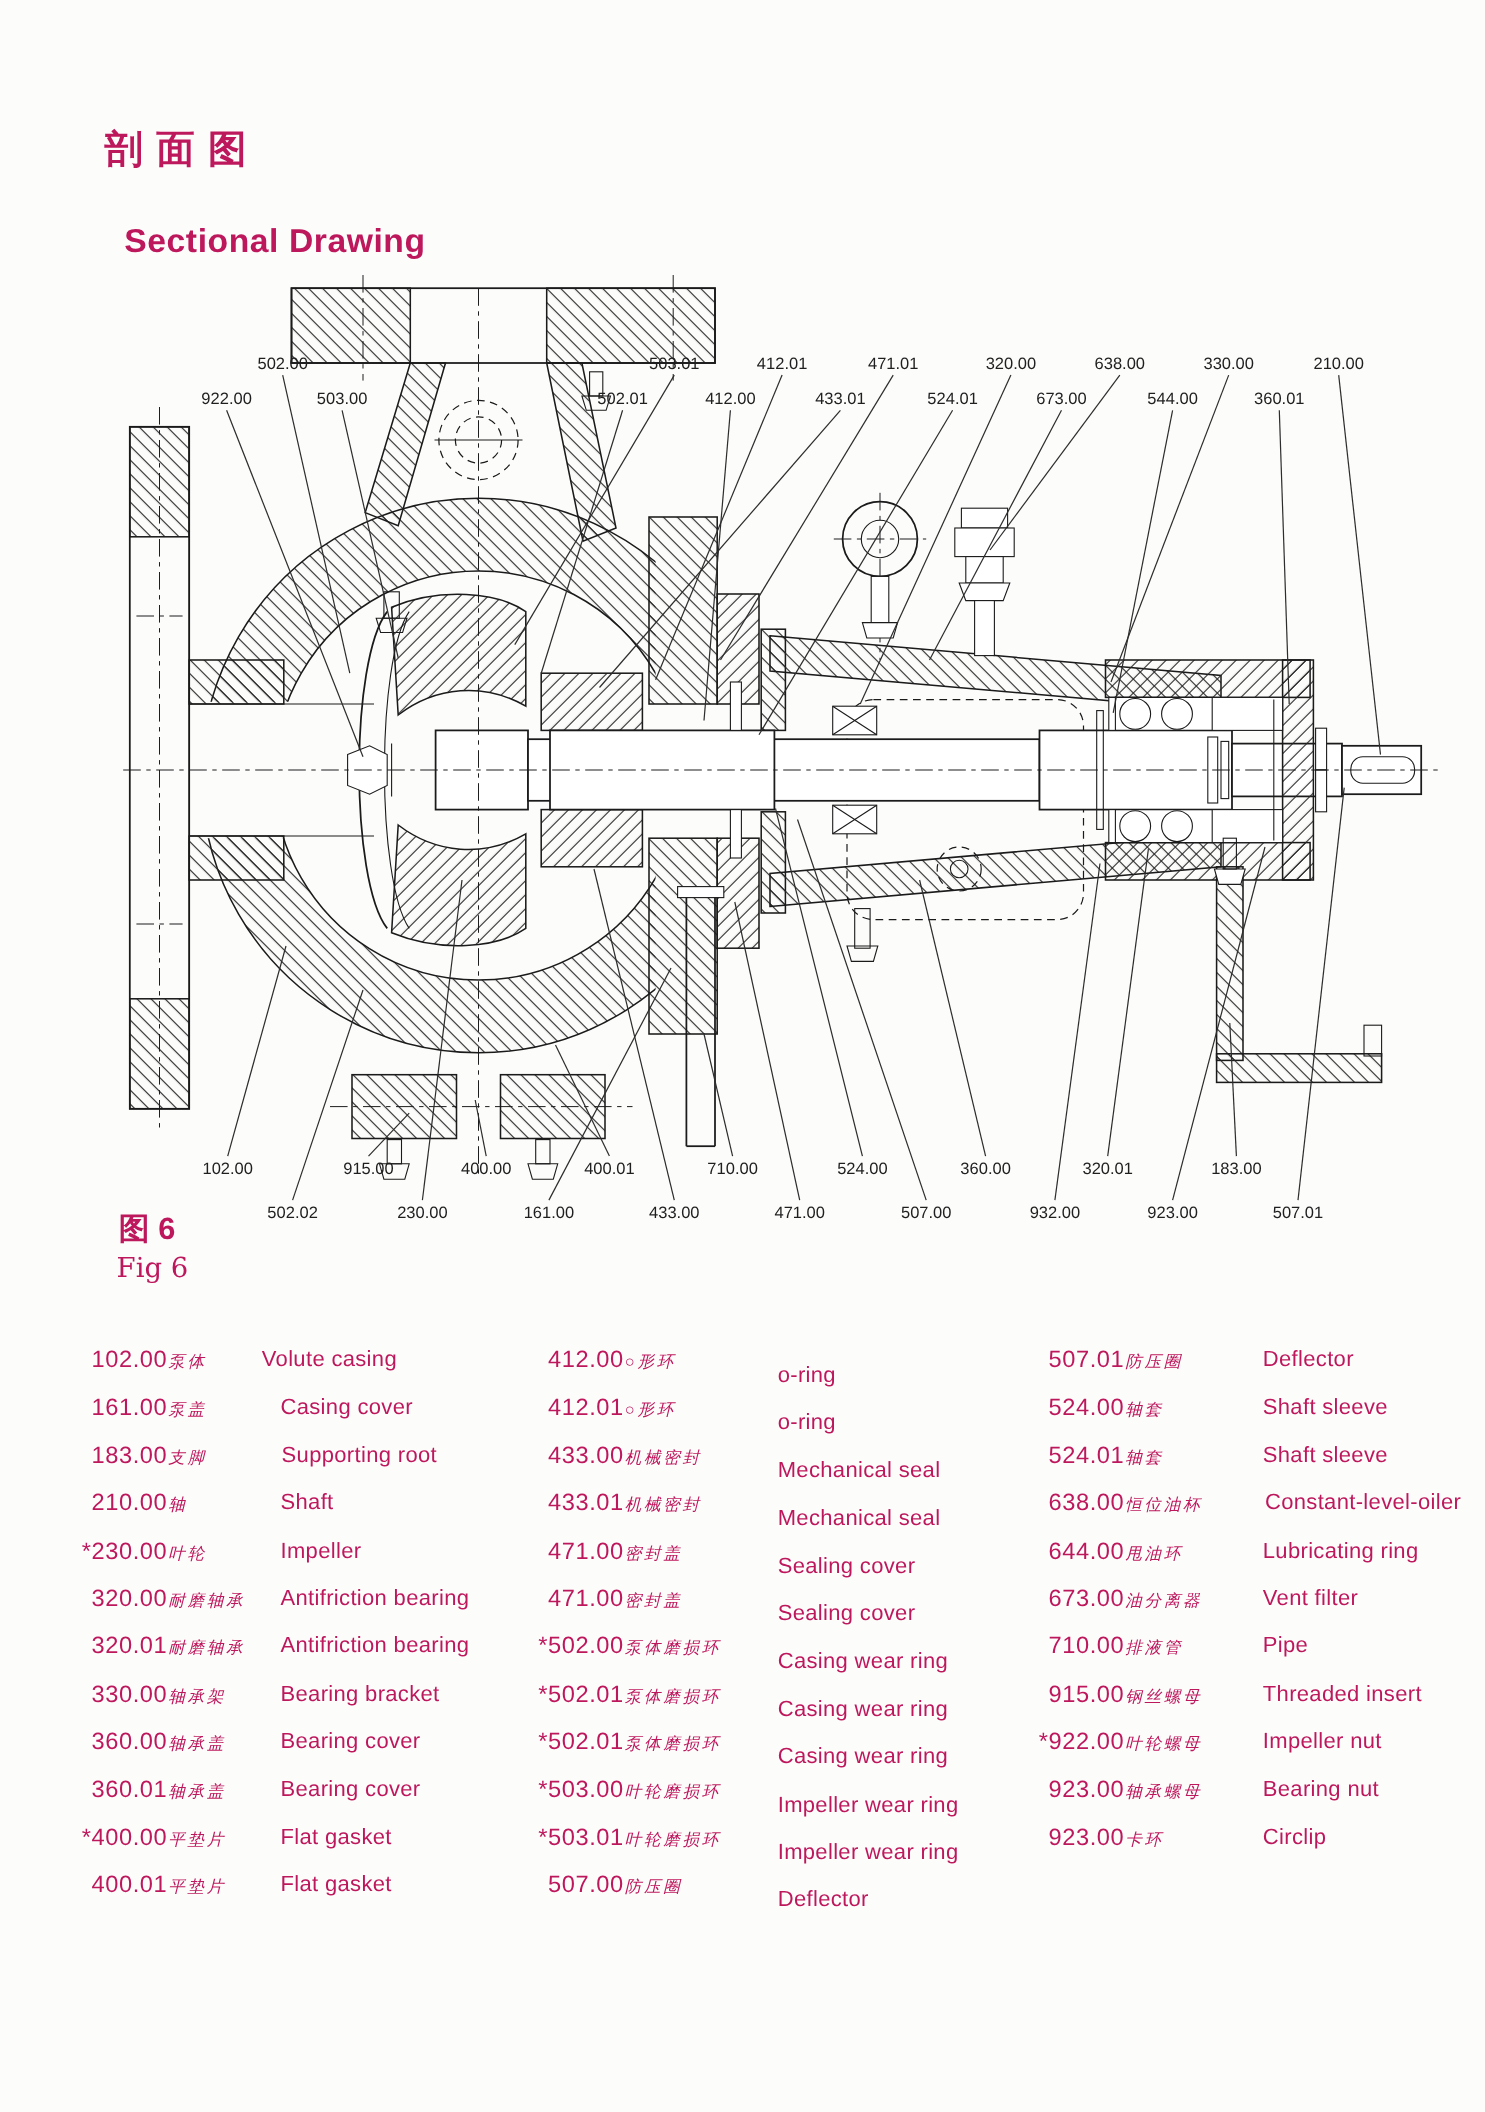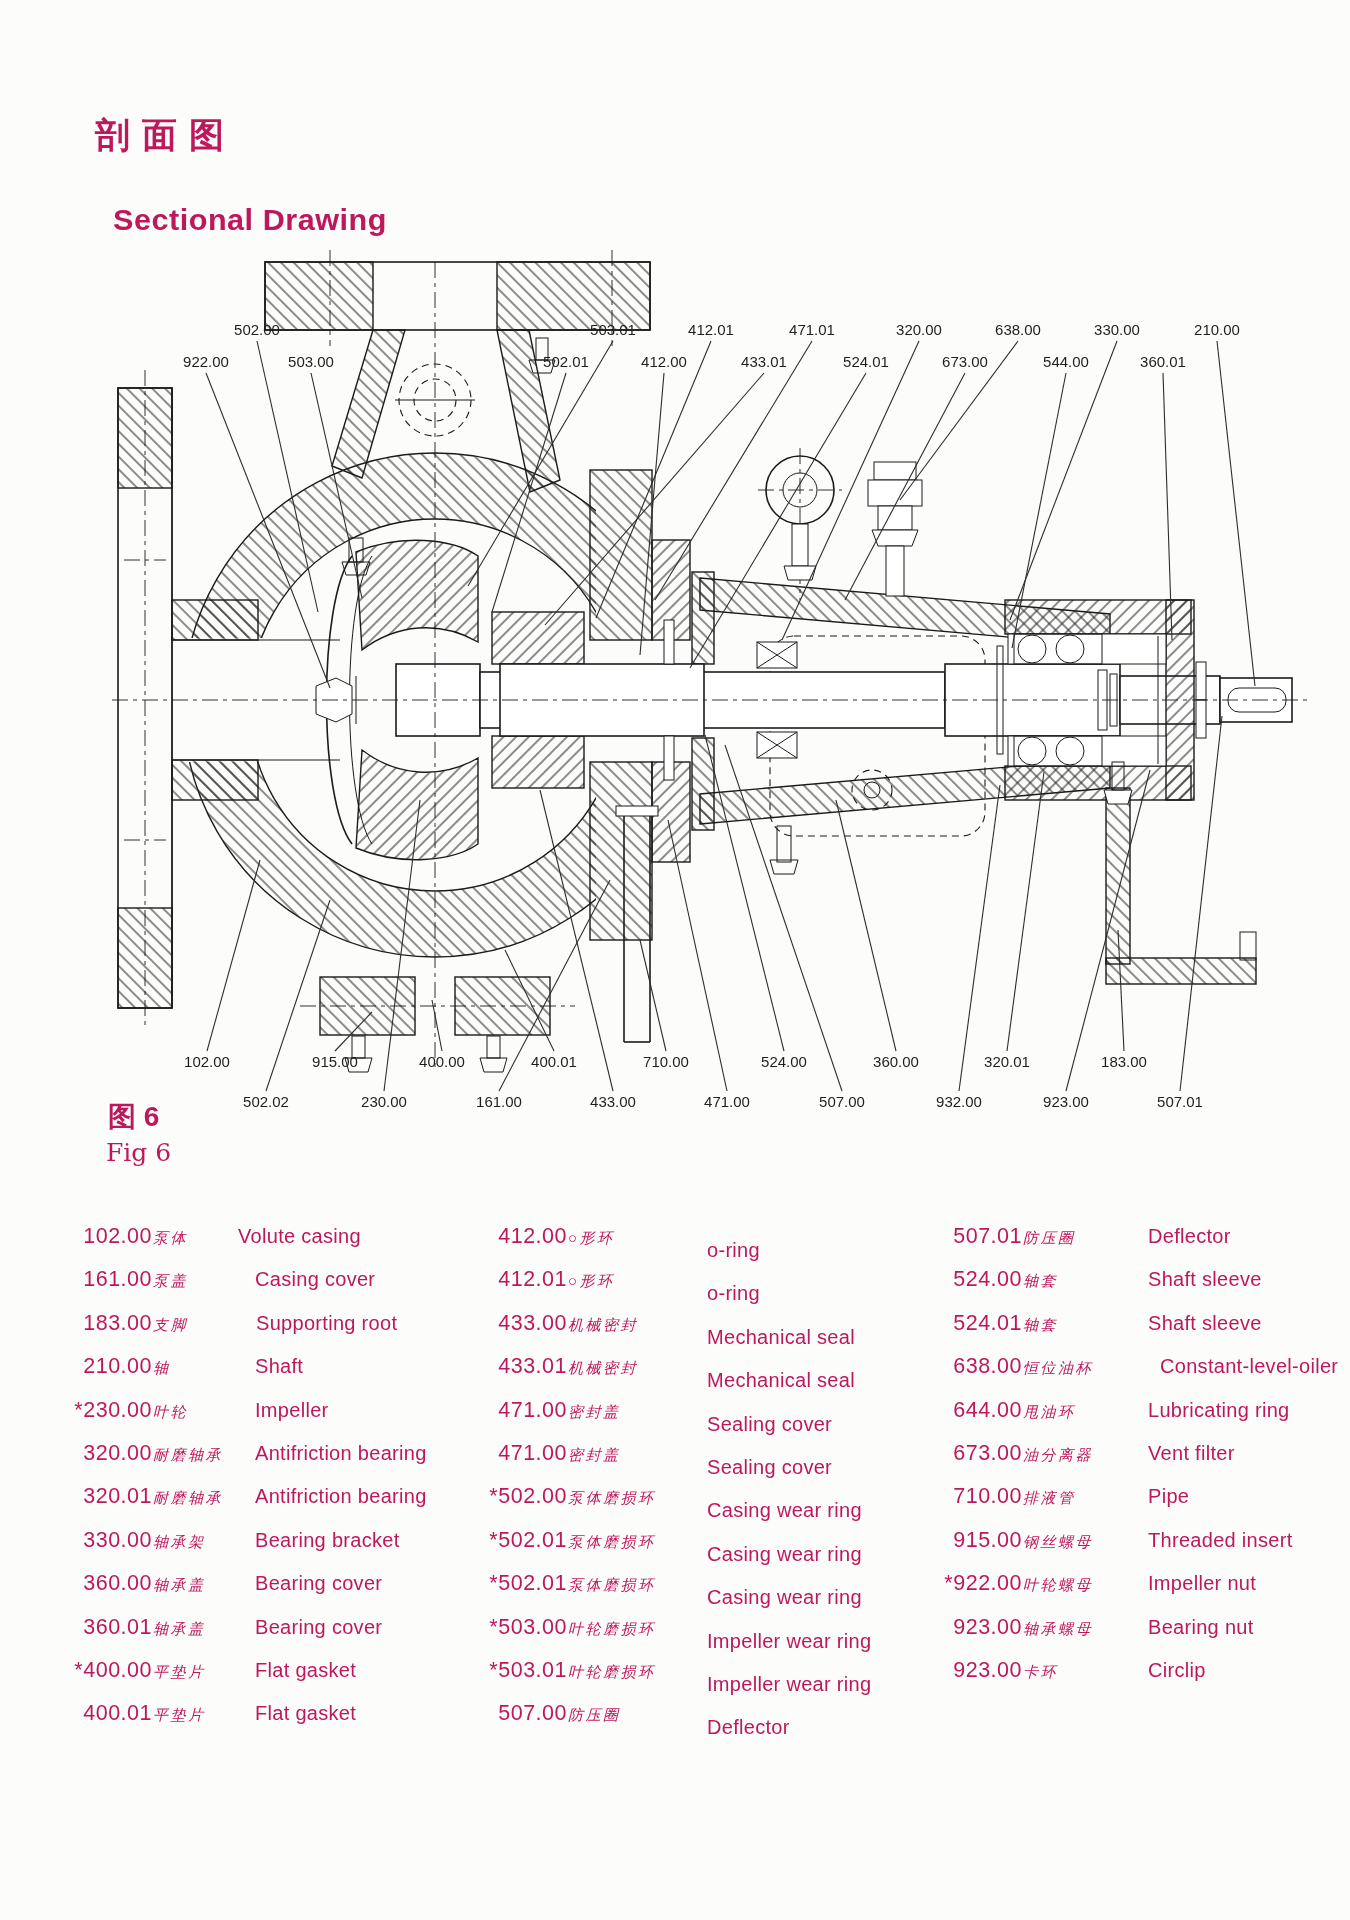--- a/index.html
+++ b/index.html
@@ -306,21 +306,21 @@
         <div class="prow"><span class="pno" style="width: 112px;">*502.01</span><span class="pzh">泵体磨损环</span><span class="pen" style="left: 252px;">Casing wear ring</span></div>
         <div class="prow"><span class="pno" style="width: 112px;">*502.01</span><span class="pzh">泵体磨损环</span><span class="pen" style="left: 252px;">Casing wear ring</span></div>
         <div class="prow"><span class="pno" style="width: 112px;">*503.00</span><span class="pzh">叶轮磨损环</span><span class="pen" style="left: 252px;">Impeller wear ring</span></div>
         <div class="prow"><span class="pno" style="width: 112px;">*503.01</span><span class="pzh">叶轮磨损环</span><span class="pen" style="left: 252px;">Impeller wear ring</span></div>
         <div class="prow"><span class="pno" style="width: 112px;">507.00</span><span class="pzh">防压圈</span><span class="pen" style="left: 252px;">Deflector</span></div>
       </div>
     <div class="pcol" id="pcol3" style="left:910px">
         <div class="prow"><span class="pno" style="width: 112px;">507.01</span><span class="pzh">防压圈</span><span class="pen" style="left: 238px;">Deflector</span></div>
         <div class="prow"><span class="pno" style="width: 112px;">524.00</span><span class="pzh">轴套</span><span class="pen" style="left: 238px;">Shaft sleeve</span></div>
         <div class="prow"><span class="pno" style="width: 112px;">524.01</span><span class="pzh">轴套</span><span class="pen" style="left: 238px;">Shaft sleeve</span></div>
-        <div class="prow"><span class="pno" style="width: 112px;">638.00</span><span class="pzh">恒位油杯</span><span class="pen" style="left: 250px;">Constant-level-oiler</span></div>
+        <div class="prow"><span class="pno" style="width: 112px;">638.00</span><span class="pzh">恒位油杯</span><span class="pen" style="left: 240px;">Constant-level-oiler</span></div>
         <div class="prow"><span class="pno" style="width: 112px;">644.00</span><span class="pzh">甩油环</span><span class="pen" style="left: 238px;">Lubricating ring</span></div>
         <div class="prow"><span class="pno" style="width: 112px;">673.00</span><span class="pzh">油分离器</span><span class="pen" style="left: 238px;">Vent filter</span></div>
         <div class="prow"><span class="pno" style="width: 112px;">710.00</span><span class="pzh">排液管</span><span class="pen" style="left: 238px;">Pipe</span></div>
         <div class="prow"><span class="pno" style="width: 112px;">915.00</span><span class="pzh">钢丝螺母</span><span class="pen" style="left: 238px;">Threaded insert</span></div>
         <div class="prow"><span class="pno" style="width: 112px;">*922.00</span><span class="pzh">叶轮螺母</span><span class="pen" style="left: 238px;">Impeller nut</span></div>
         <div class="prow"><span class="pno" style="width: 112px;">923.00</span><span class="pzh">轴承螺母</span><span class="pen" style="left: 238px;">Bearing nut</span></div>
         <div class="prow"><span class="pno" style="width: 112px;">923.00</span><span class="pzh">卡环</span><span class="pen" style="left: 238px;">Circlip</span></div>
       </div>
   </div>
 </div>

